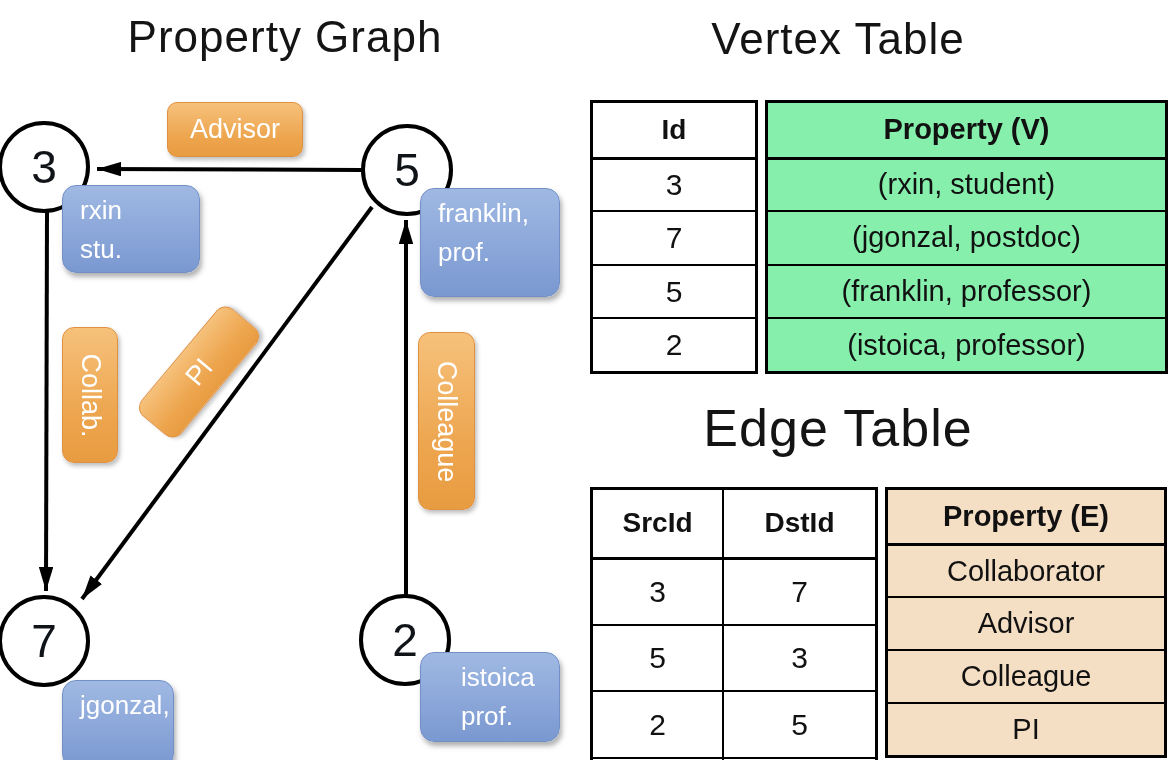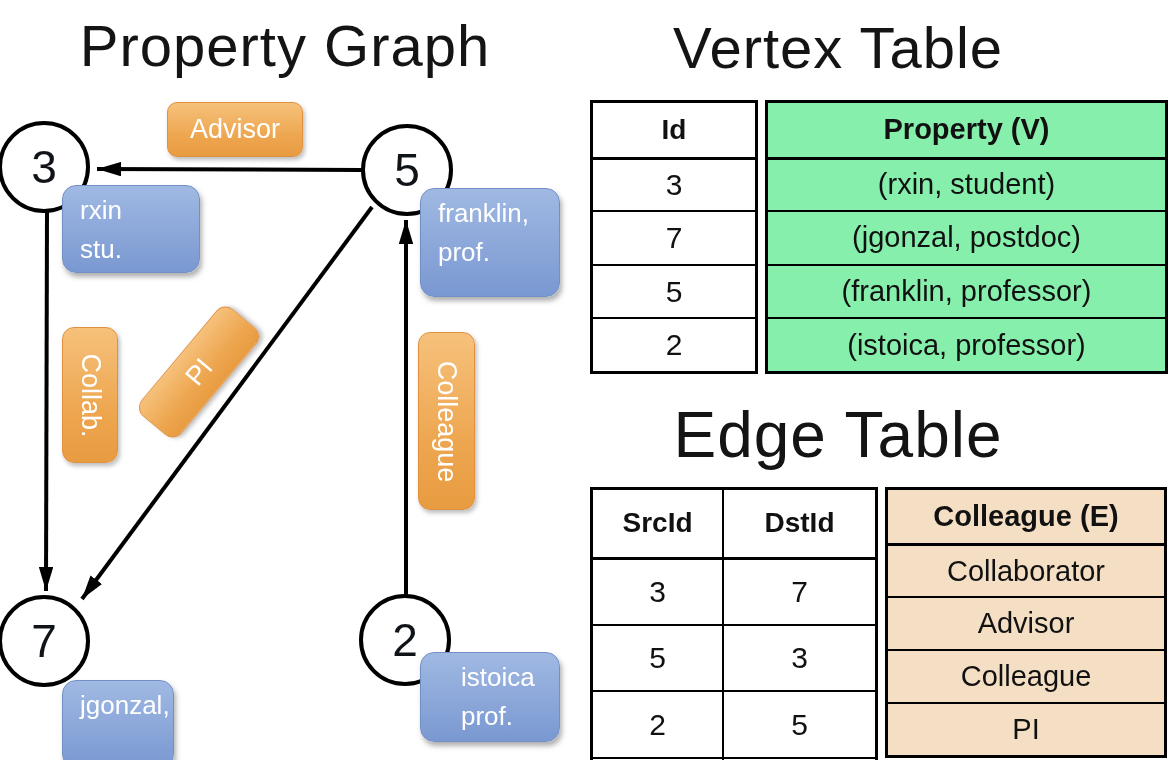--- a/index.html
+++ b/index.html
@@ -1,25 +1,25 @@
 <!DOCTYPE html>
 <html><head>
 <meta charset="utf-8">
 <style>
   * { margin:0; padding:0; box-sizing:border-box; }
   html,body { background:#fff; }
   .stage {
     position:relative; width:1170px; height:760px; overflow:hidden;
     background:#fff; font-family:"Liberation Sans", sans-serif; color:#111;
   }
-  .big-title { position:absolute; text-align:center; font-size:58px; font-weight:400;
+  .big-title { position:absolute; text-align:center; font-size:44px; font-weight:400;
     letter-spacing:1px; color:#141414; }
   #pg-title { left:0; top:12px; width:570px; }
   #vt-title { left:585px; top:14px; width:506px; }
-  #et-title { left:585px; top:398px; width:506px; font-size:64px; }
+  #et-title { left:585px; top:398px; width:506px; font-size:52px; }
 
   
   #edges { position:absolute; left:0; top:0; width:1170px; height:760px; z-index:1; }
   .node { position:absolute; width:92px; height:92px; background:#fff; border:4px solid #000;
     border-radius:50%; display:flex; align-items:center; justify-content:center;
     font-size:46px; color:#101418; z-index:2; }
   #node3 { left:-2px;  top:121px; }
   #node5 { left:361px; top:124px; }
   #node7 { left:-2px;  top:595px; }
   #node2 { left:359px; top:594px; }
@@ -144,20 +144,20 @@
     <div class="cell r1">3</div>
     <div class="cell r1 c1">7</div>
     <div class="cell">5</div>
     <div class="cell c1">3</div>
     <div class="cell">2</div>
     <div class="cell c1">5</div>
     <div class="cell">5</div>
     <div class="cell c1">7</div>
   </div>
   <div class="subtable" id="et-prop">
-    <div class="cell r0">Colleague (E)</div>
+    <div class="cell r0">Property (E)</div>
     <div class="cell r1">Collaborator</div>
     <div class="cell">Advisor</div>
     <div class="cell">Colleague</div>
     <div class="cell">PI</div>
   </div>
 
 </div>
 
 </body></html>

